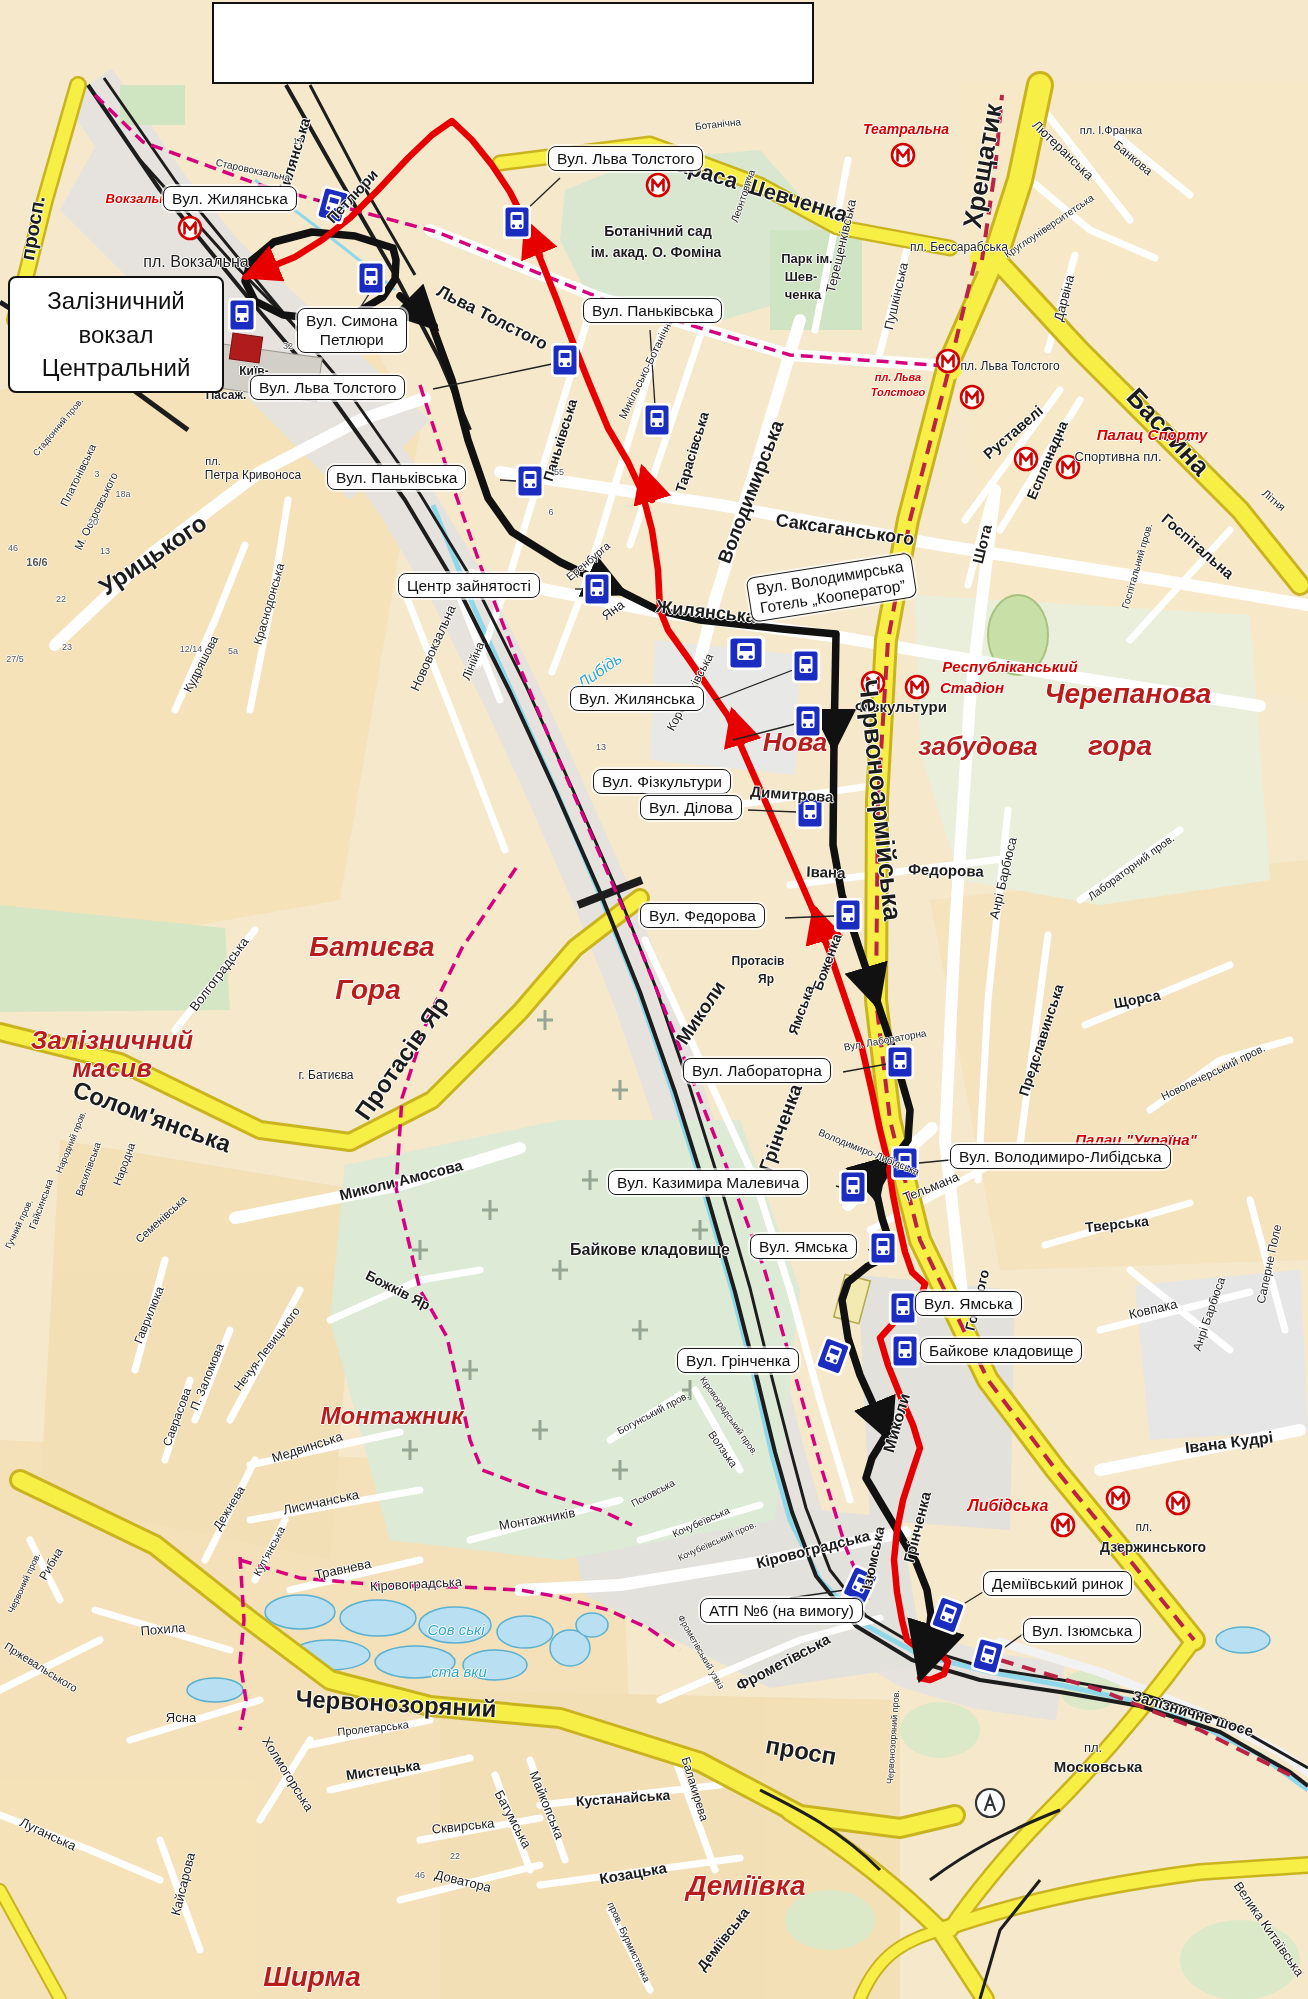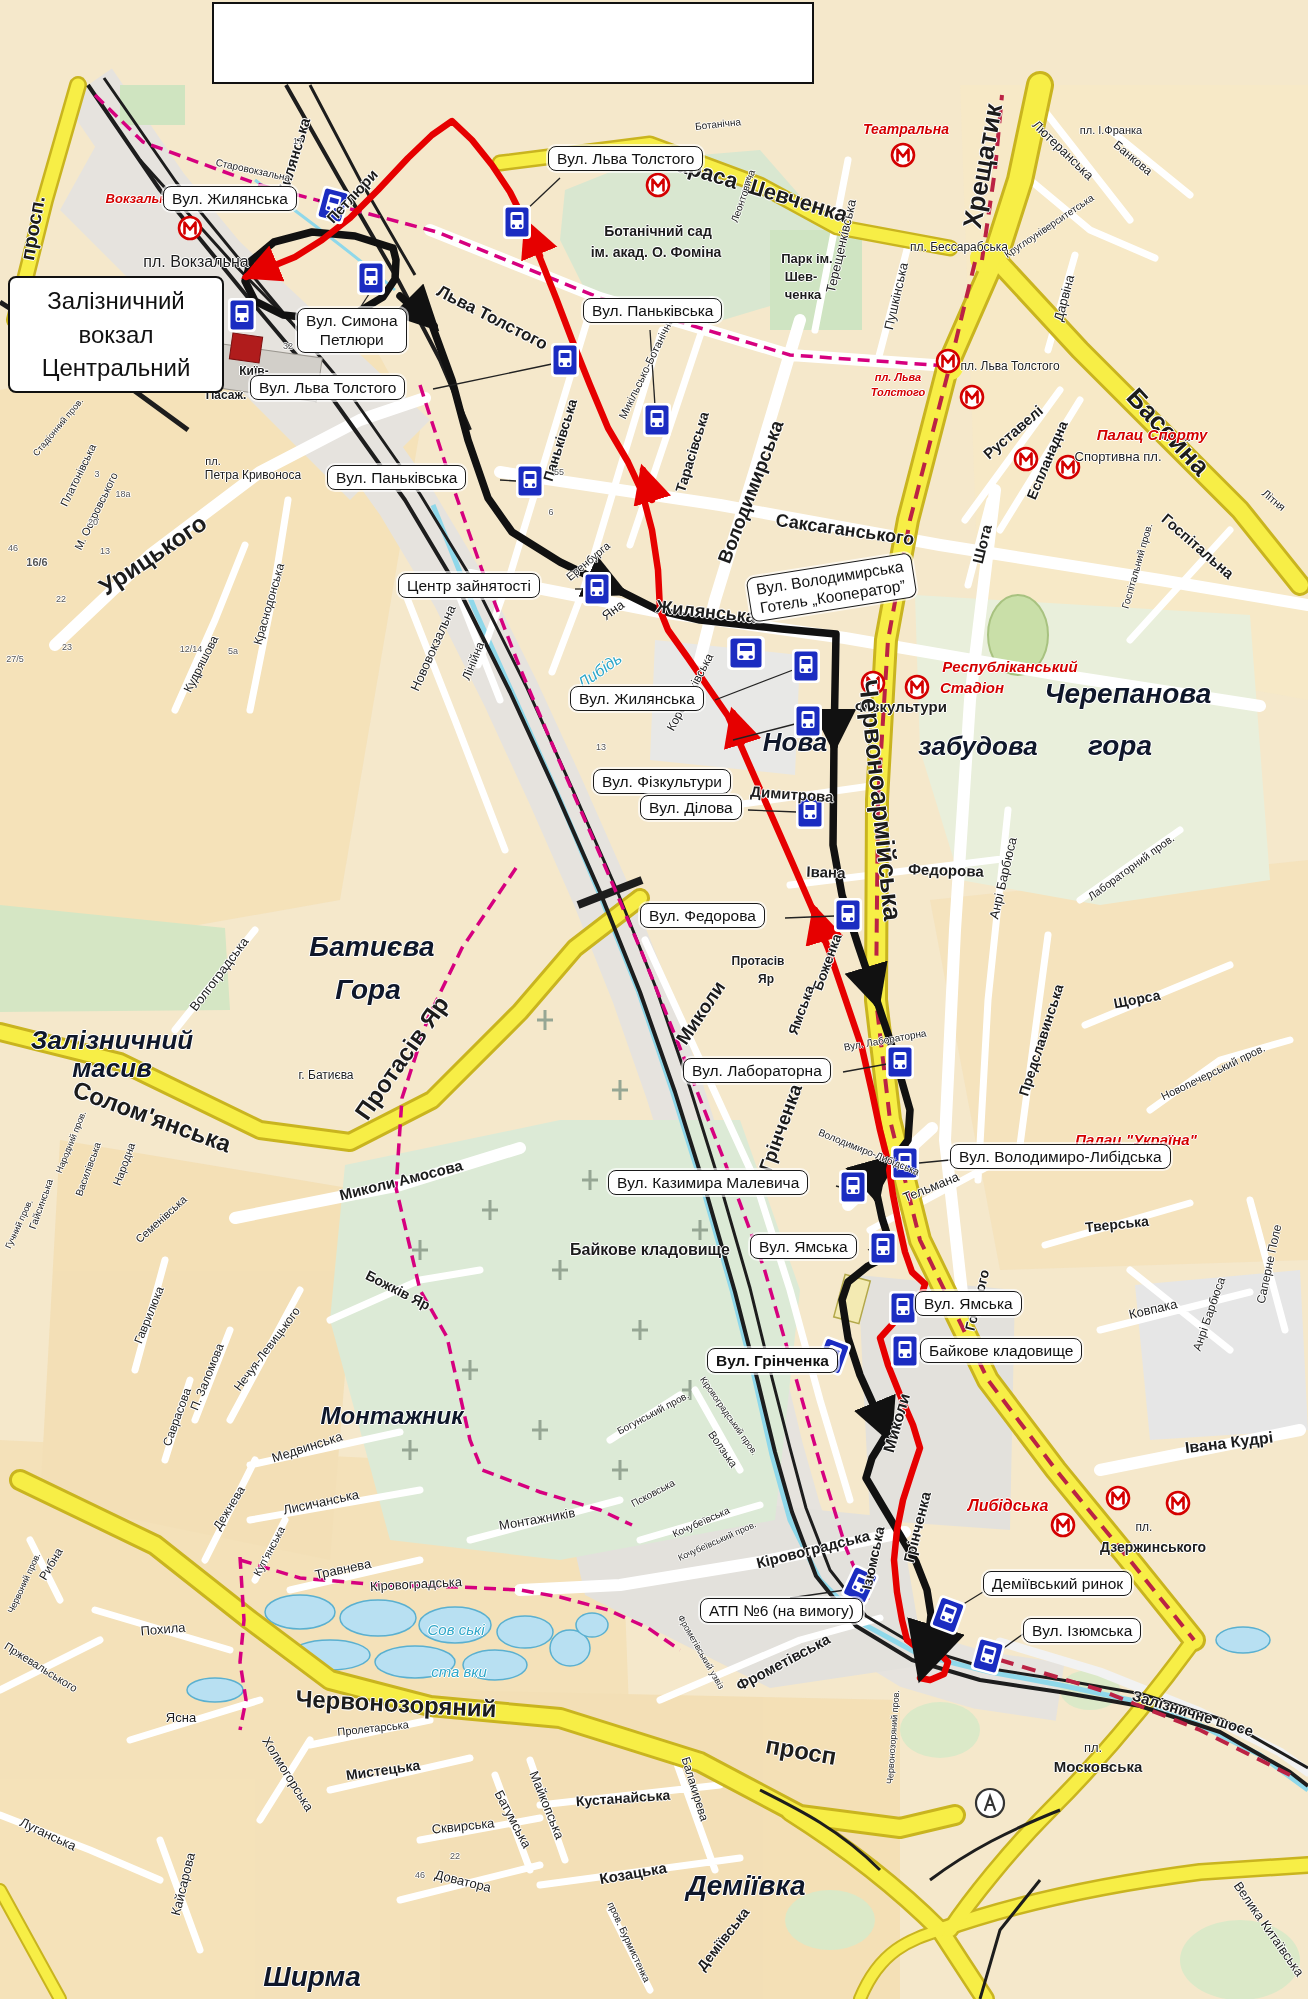--- a/index.html
+++ b/index.html
@@ -3,21 +3,21 @@
 <meta charset="utf-8">
 <style>
   html,body{margin:0;padding:0;background:#888;}
   #stage{position:relative;width:1308px;height:1999px;overflow:hidden;
          background:#f5e8cb;font-family:"Liberation Sans",sans-serif;}
   #basemap{position:absolute;left:0;top:0;}
   #overlay{position:absolute;left:0;top:0;width:100%;height:100%;pointer-events:none;}
   .lbl{position:absolute;white-space:nowrap;color:#1c1c1c;
        text-shadow:1px 0 0 #fff,-1px 0 0 #fff,0 1px 0 #fff,0 -1px 0 #fff;
        transform-origin:center;}
-  .area{color:#0f172a;font-weight:bold;font-style:italic;}
+  .area{color:#b91c1c;font-weight:bold;font-style:italic;}
   .metroL{color:#d40000;font-weight:bold;font-style:italic;}
   .water{color:#2ea7c9;font-style:italic;font-weight:bold;}
   .hn{color:#555;}
   .callout{position:absolute;background:#fff;border:1.6px solid #1a1a1a;border-radius:8px;
        padding:2px 8px;font-size:15.5px;color:#111;white-space:nowrap;line-height:1.25;
        box-shadow:0 0 0 2px rgba(255,255,255,.65);text-align:center;transform-origin:center;}
   #title-box{position:absolute;left:212px;top:2px;width:598px;height:78px;background:#fff;
        border:2.5px solid #111;display:flex;flex-direction:column;justify-content:center;
        align-items:center;font-size:27px;color:#111;line-height:1.45;}
   #station-box{position:absolute;left:8px;top:276px;width:204px;background:#fff;
@@ -487,21 +487,21 @@
       <div class="callout" style="left: 570px; top: 686px;">Вул. Жилянська</div>
       <div class="callout" style="left: 593px; top: 726px; margin-top: 43px;">Вул. Фізкультури</div>
       <div class="callout" style="left: 640px; top: 795px;">Вул. Ділова</div>
       <div class="callout" style="left: 640px; top: 903px;">Вул. Федорова</div>
       <div class="callout" style="left: 683px; top: 1058px;">Вул. Лабораторна</div>
       <div class="callout" style="left: 950px; top: 1144px;">Вул. Володимиро-Либідська</div>
       <div class="callout" style="left: 608px; top: 1170px;">Вул. Казимира Малевича</div>
       <div class="callout" style="left: 750px; top: 1234px;">Вул. Ямська</div>
       <div class="callout" style="left: 915px; top: 1291px;">Вул. Ямська</div>
       <div class="callout" style="left: 920px; top: 1338px;">Байкове кладовище</div>
-      <div class="callout" style="left: 707px; top: 1348px; font-weight: bold;">Вул. Грінченка</div>
+      <div class="callout" style="left: 677px; top: 1348px;">Вул. Грінченка</div>
       <div class="callout" style="left: 700px; top: 1598px;">АТП №6 (на вимогу)</div>
       <div class="callout" style="left: 983px; top: 1571px;">Деміївський ринок</div>
       <div class="callout" style="left: 1023px; top: 1618px;">Вул. Ізюмська</div>
     </div>
 
 <div id="title-box">
 </div>
 
 <div id="station-box">
   <div>Залізничний</div>

